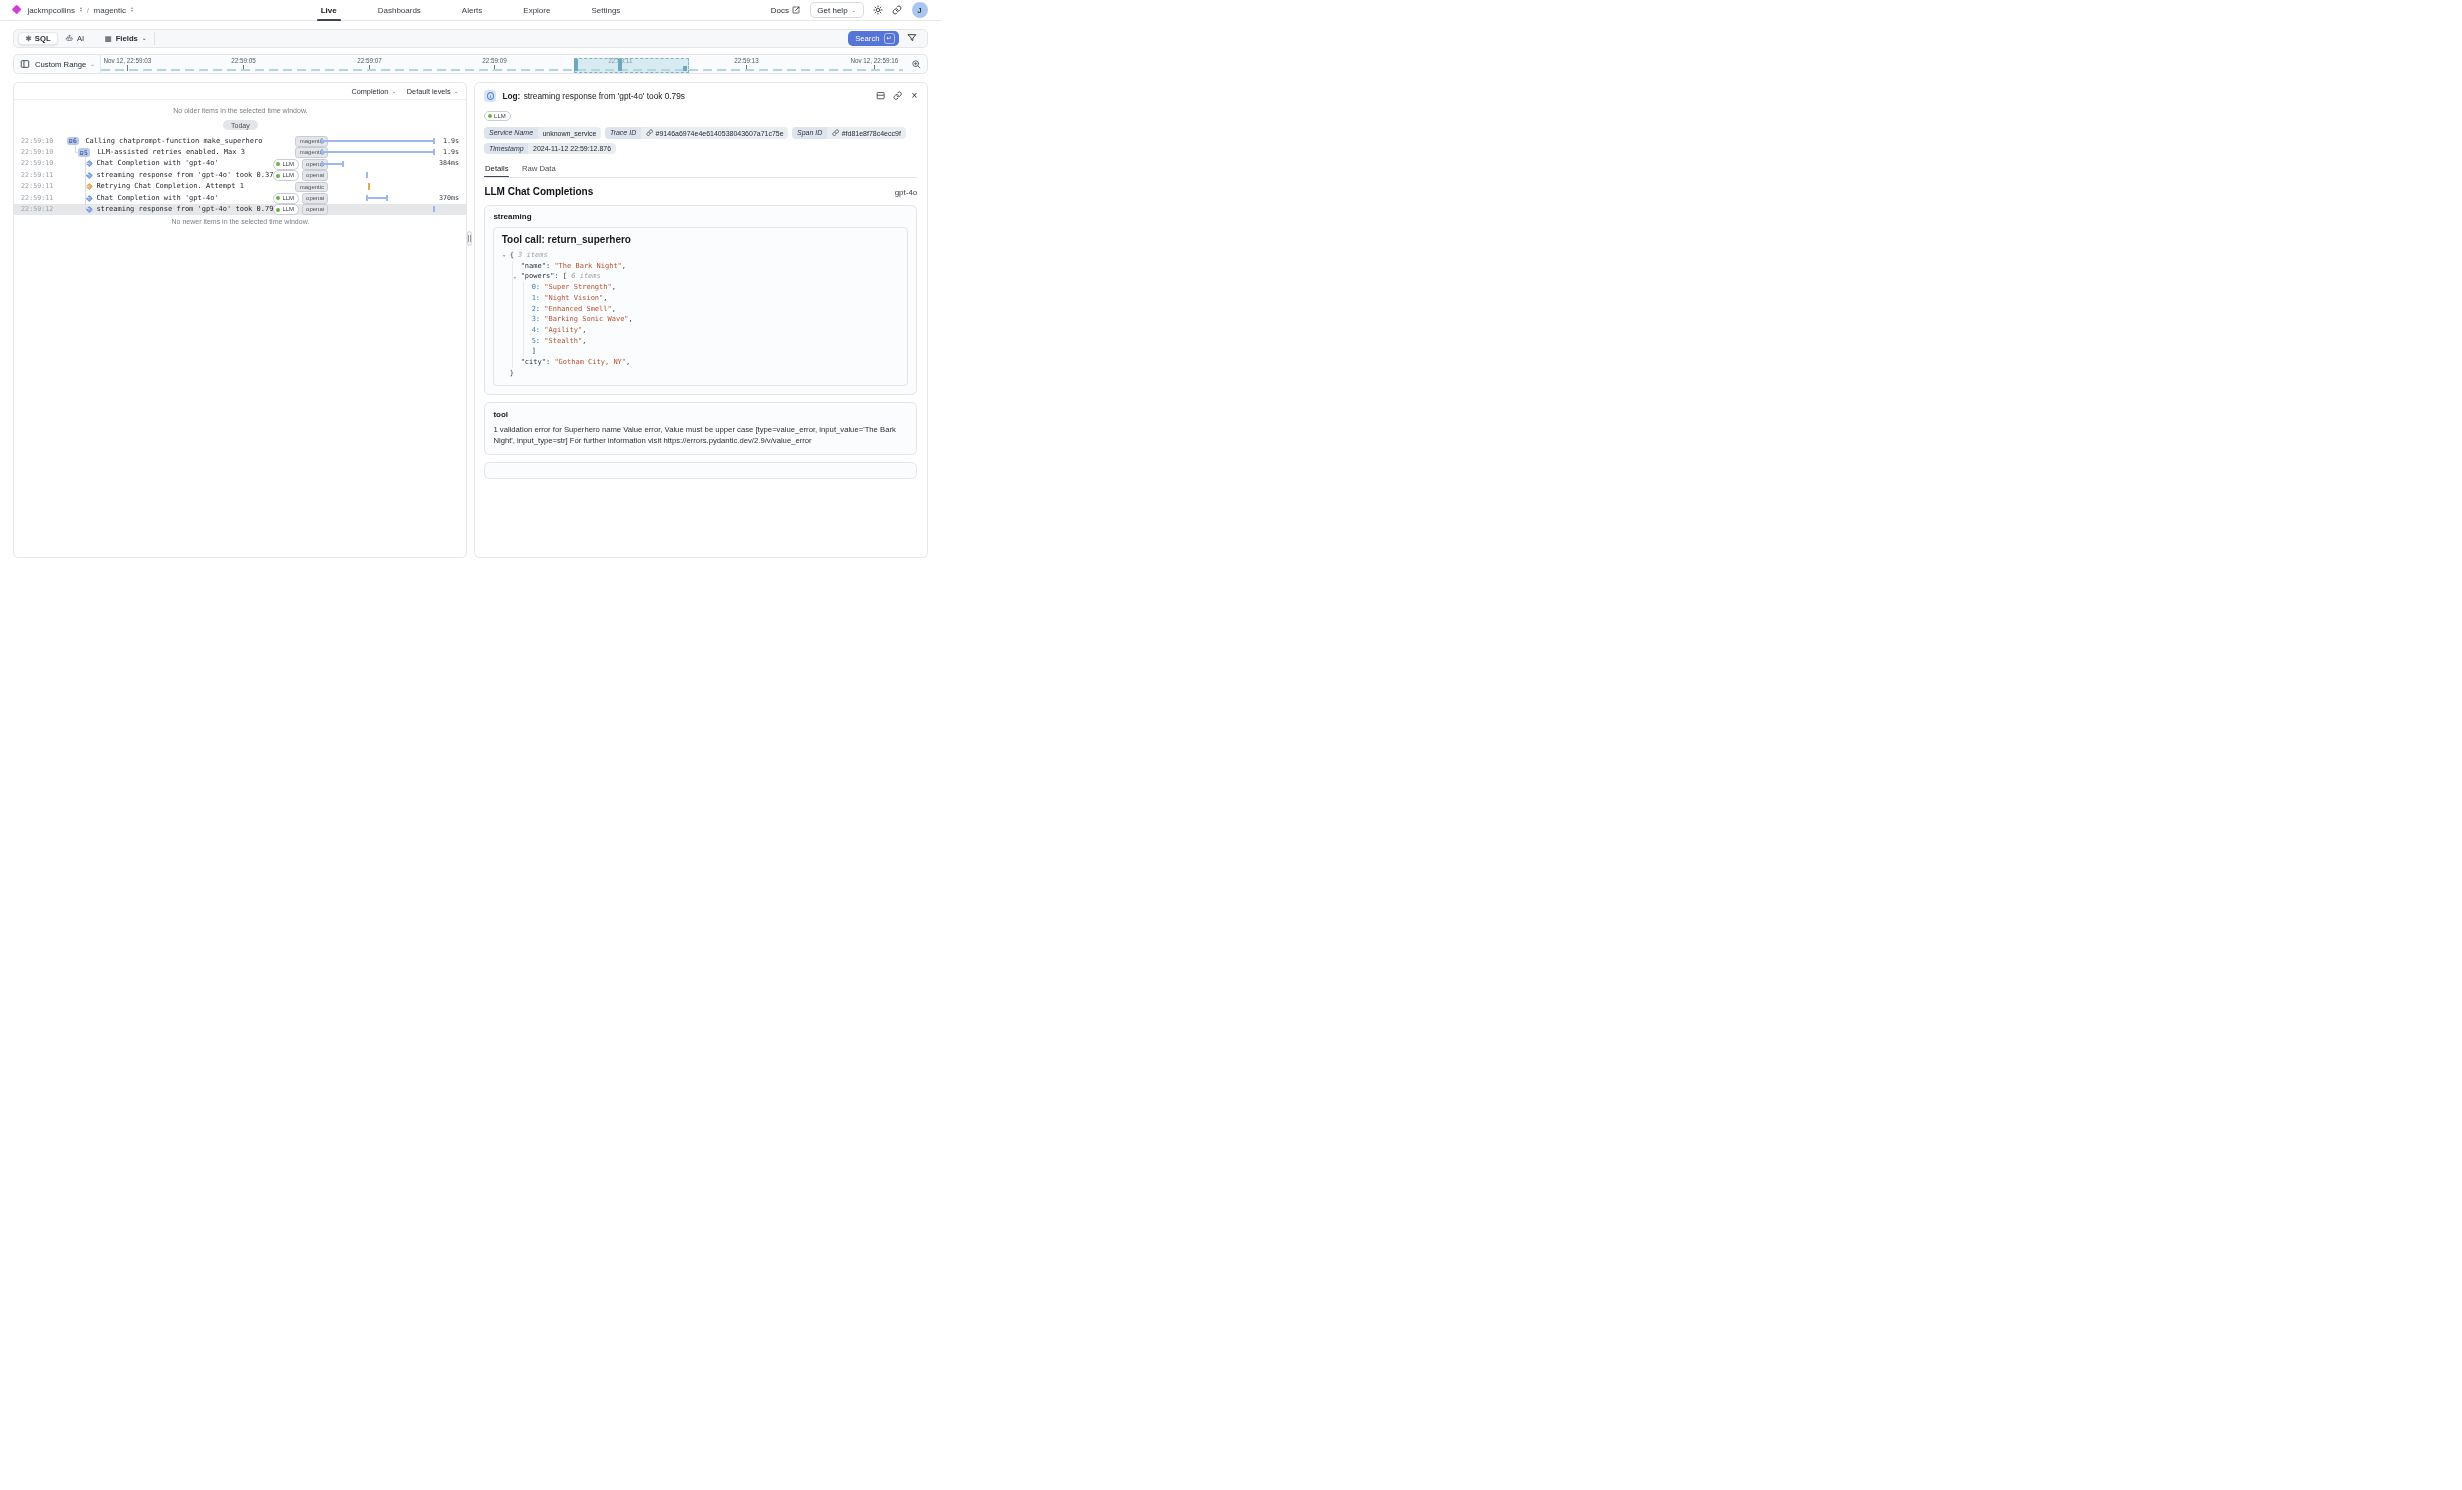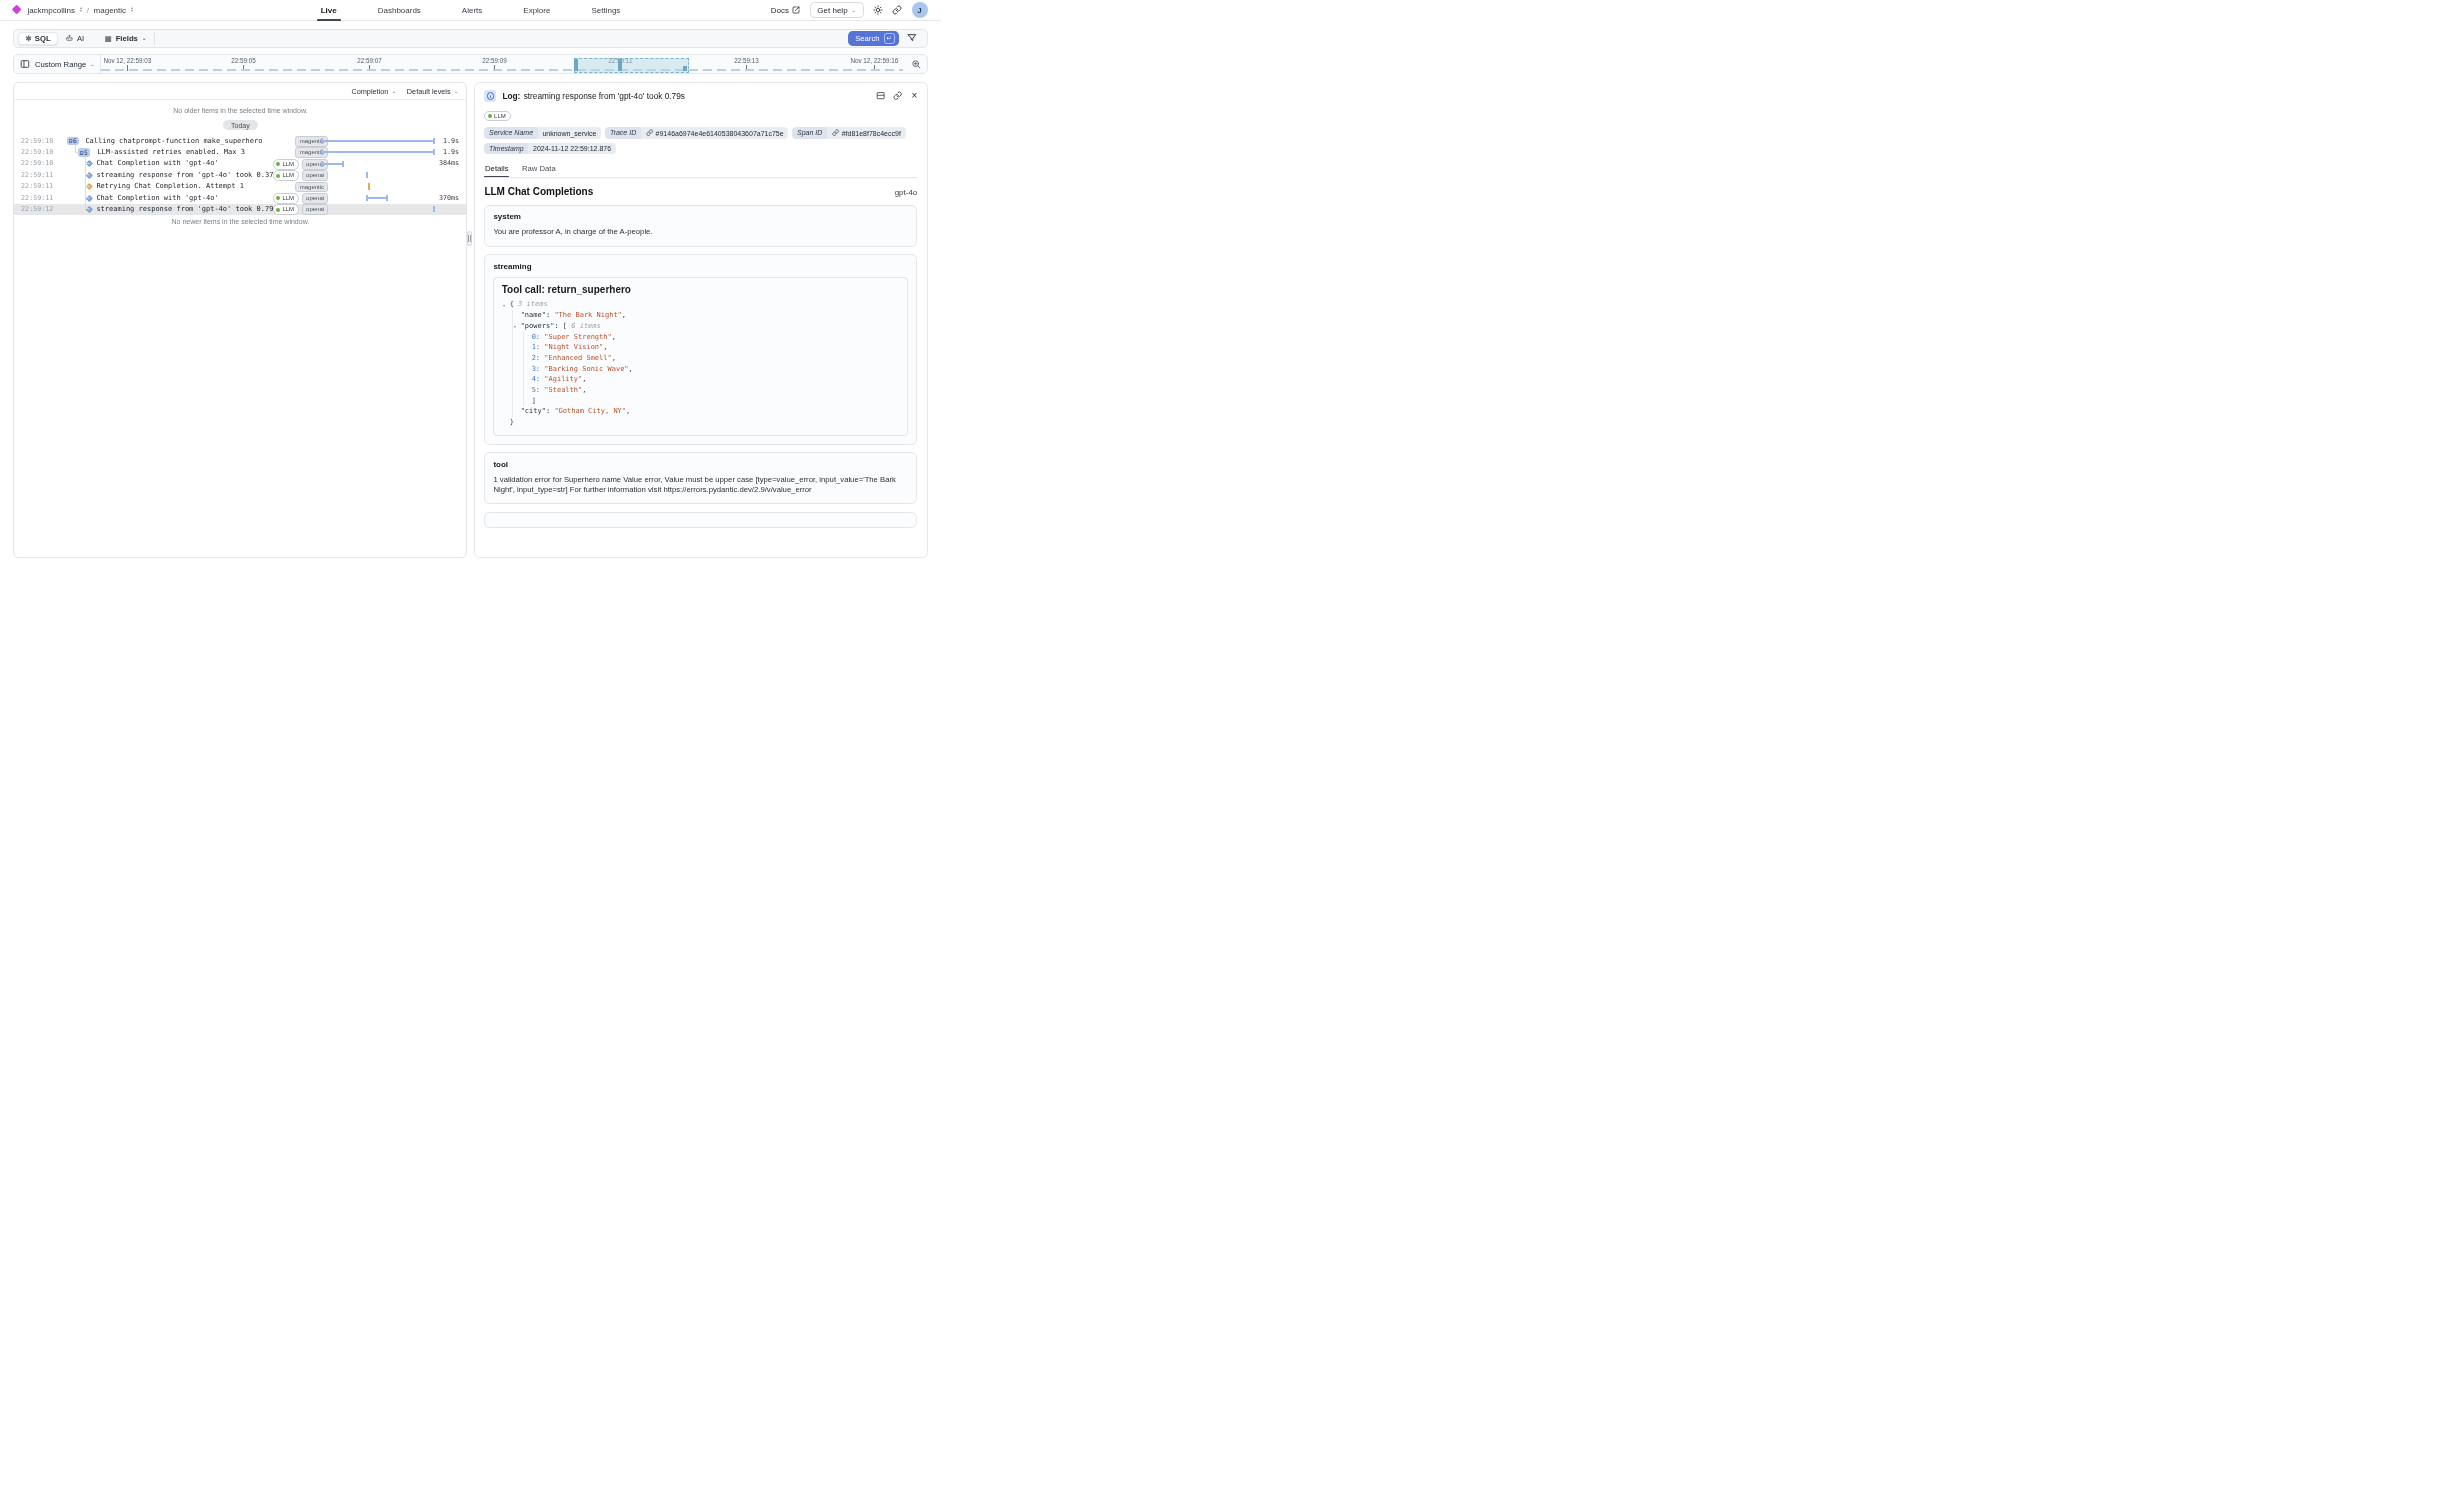--- a/index.html
+++ b/index.html
@@ -463,24 +463,20 @@
       </div>
       <div class="det-tabs">
         <span class="dtab active">Details</span>
         <span class="dtab">Raw Data</span>
       </div>
       <div class="sec-title-row">
         <span class="sec-title">LLM Chat Completions</span>
         <span class="sec-model">gpt-4o</span>
       </div>
 
-      <div class="msg-card">
-        <div class="role">system</div>
-        <div class="msg-text">You are professor A, in charge of the A-people.</div>
-      </div>
 
 
       <div class="msg-card">
         <div class="role">streaming</div>
         <div class="tool-card">
           <div class="tool-title">Tool call: return_superhero</div>
           <div class="jtree">
                 <div class="jline"><span class="jchev">⌄</span><span class="jpunc">{ </span><span class="jmeta">3 items</span></div>
                 <div class="jkids">
                   <div class="jline"><span class="jkey">"name": </span><span class="jstr">"The Bark Night"</span><span class="jpunc">,</span></div>

